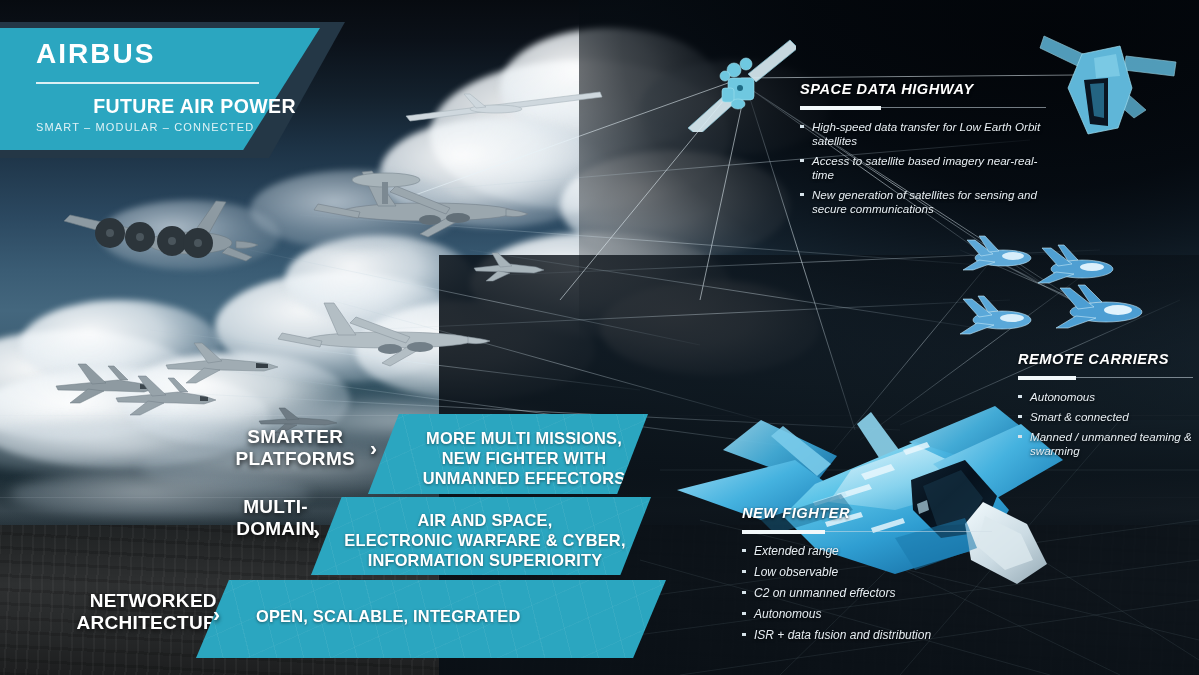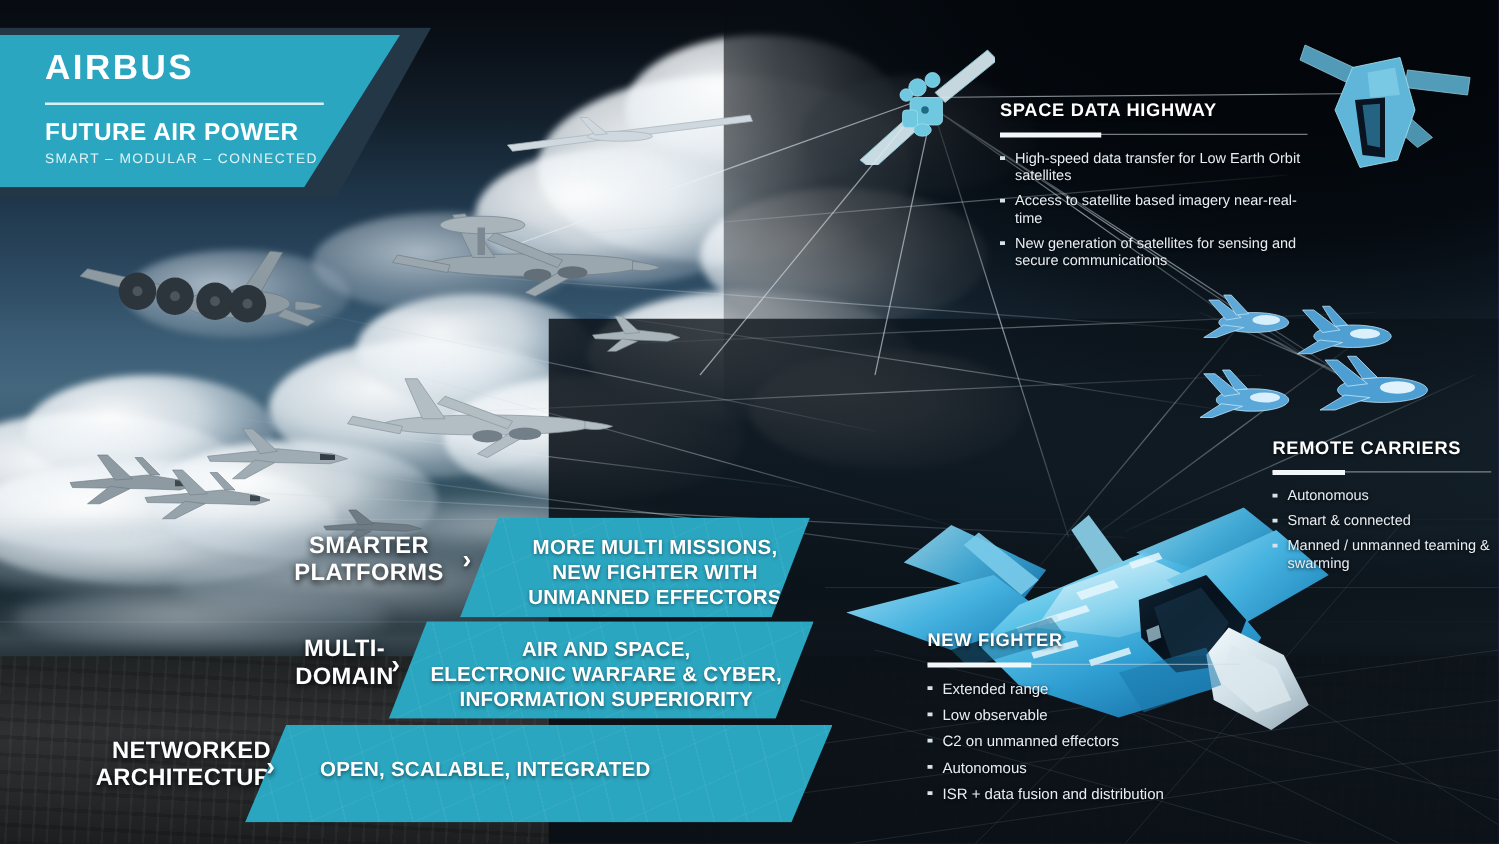--- a/index.html
+++ b/index.html
@@ -76,29 +76,29 @@
     clip-path:polygon(0 0, 100% 0, 76% 100%, 0 100%);
   }
   .hdr-inner { position:absolute; left:36px; top:40px; width:260px; }
   .brand {
     color:#ffffff; font-size:28px; font-weight:bold; letter-spacing:2.0px;
     line-height:1; font-family:"Liberation Sans", sans-serif;
   }
   .brand-rule { margin-top:14px; height:2px; width:223px; background:#eaf6f9; opacity:.92; }
   .hdr-title {
     margin-top:13px; color:#ffffff; font-size:19.5px; font-weight:bold;
-    letter-spacing:.4px; line-height:1;
+    letter-spacing:.4px; line-height:1;text-align:right;
   }
   .hdr-sub {
     margin-top:5px; color:#e9f6f9; font-size:11px; letter-spacing:1.15px;
     line-height:1; opacity:.95;
   }
 
   
-  .info { position:absolute; }
+  .info { position:absolute;font-style:italic; }
   .info h3 {
     color:#ffffff; font-size:14.6px; font-weight:bold; letter-spacing:.55px;
     line-height:1; text-shadow:0 1px 3px rgba(0,0,0,.75);
   }
   .rule-wrap { position:relative; height:4px; margin-top:9px; }
   .rule-thin { position:absolute; left:0; top:1.5px; height:1px; width:100%;
                background:rgba(208,221,230,.55); }
   .rule-bold { position:absolute; left:0; top:0; height:4px; width:33%;
                background:#f2f8fa; }
   .info ul { list-style:none; margin-top:10px; }
@@ -136,21 +136,21 @@
   }
 
   #pillar1 { left:180px; top:426px; width:175px; height:50px; }
   #band1 {
     left:368px; top:414px; width:280px; height:80px;
     clip-path:polygon(11% 0, 100% 0, 89% 100%, 0 100%);
   }
   #band1 .btxt { left:36px; top:14px; width:240px; font-size:16.4px; line-height:20px; text-align:center; }
   #chev1 { left:370px; top:437px; }
 
-  #pillar2 { left:140px; top:509px; width:175px; height:50px; }
+  #pillar2 { left:140px; top:496px; width:175px; height:50px; }
   #band2 {
     left:311px; top:497px; width:340px; height:78px;
     clip-path:polygon(9% 0, 100% 0, 91% 100%, 0 100%);
   }
   #band2 .btxt { left:28px; top:13px; width:292px; font-size:16.4px; line-height:20px; text-align:center; }
   #chev2 { left:313px; top:521px; }
 
   #pillar3 { left:40px; top:590px; width:190px; height:50px; }
   #band3 {
     left:196px; top:580px; width:470px; height:78px;

